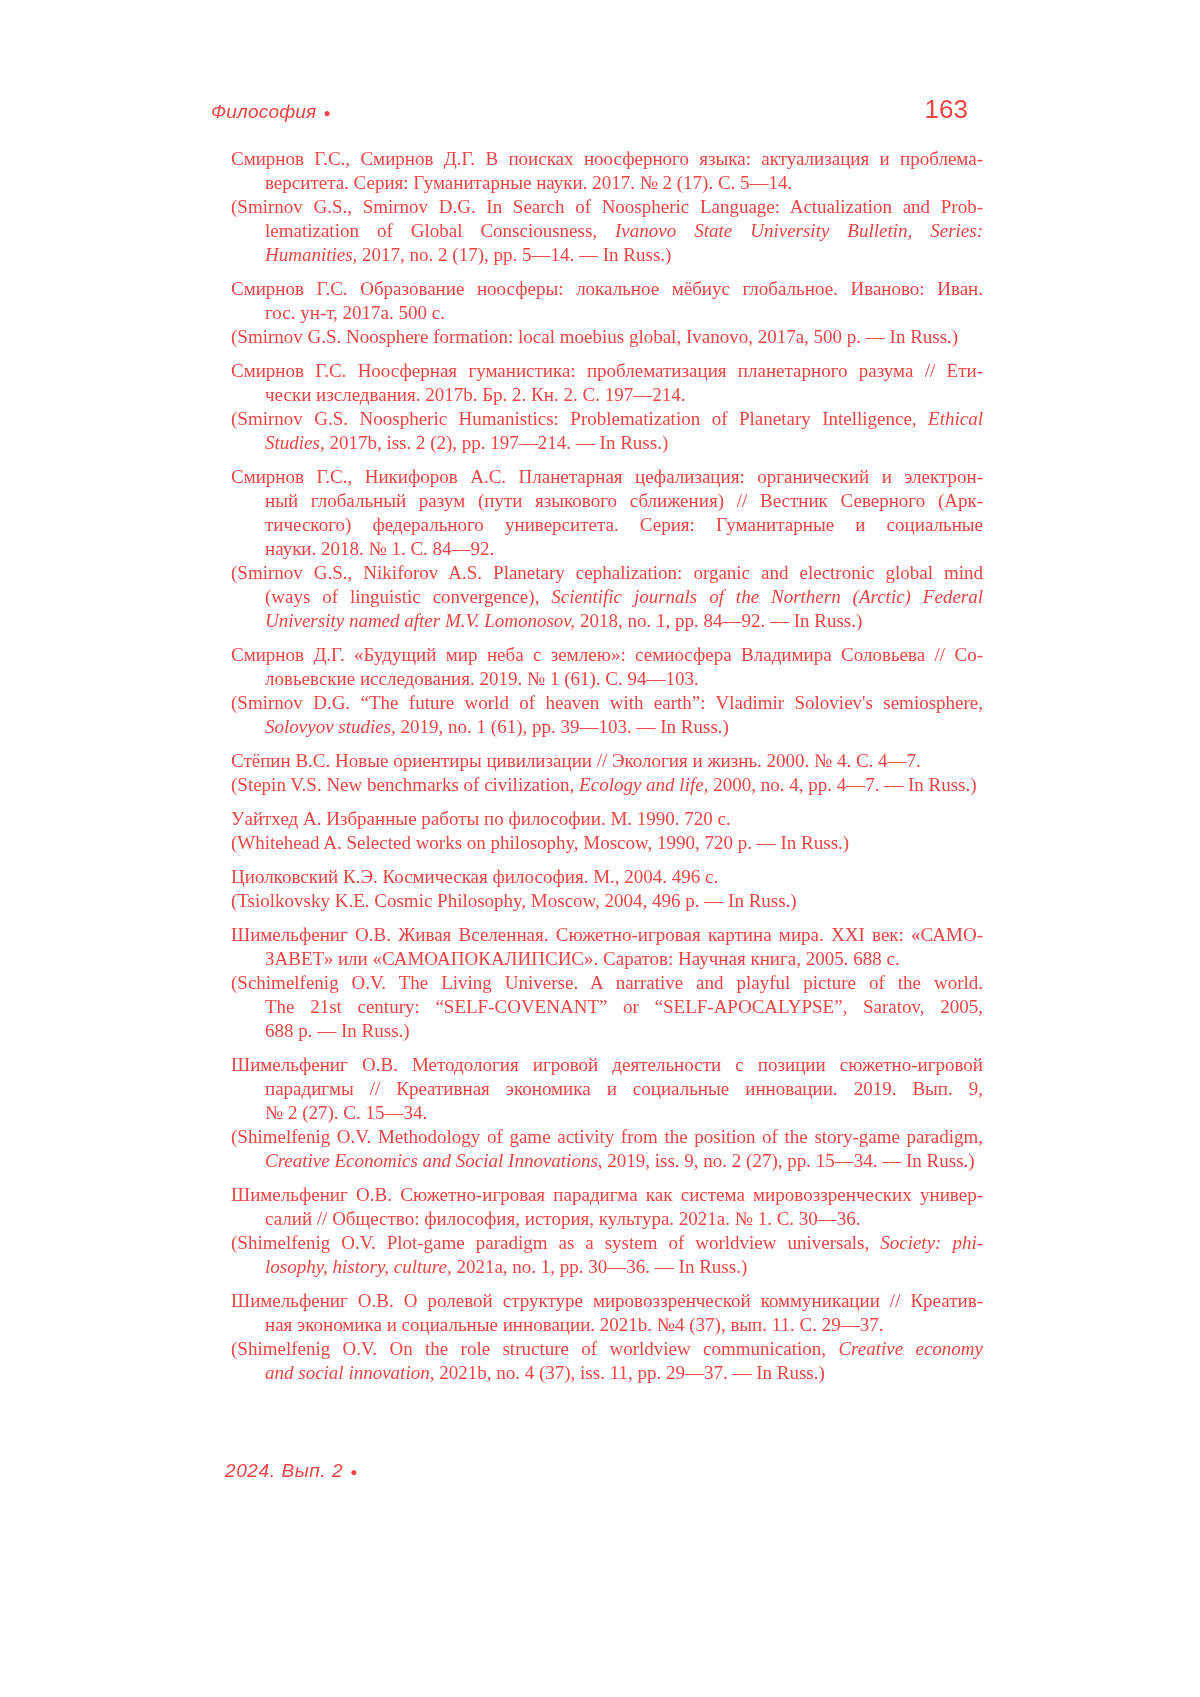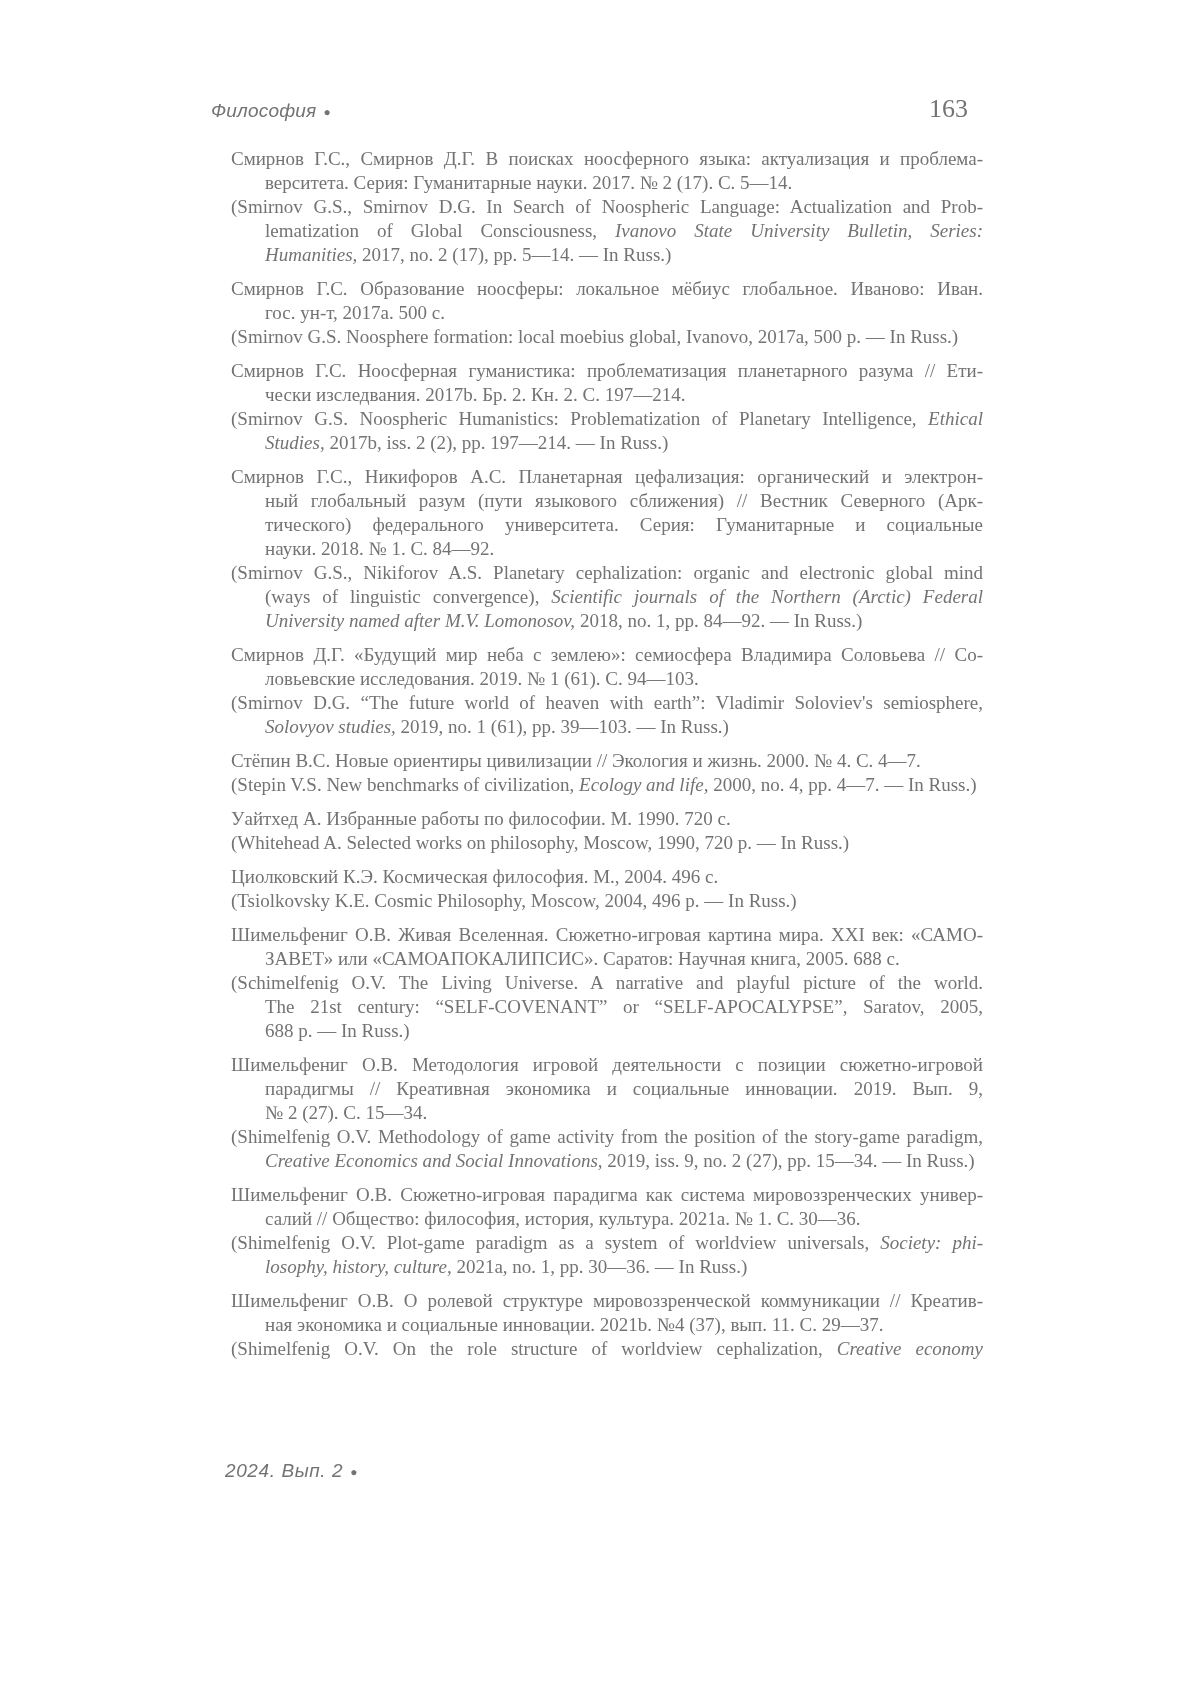--- a/index.html
+++ b/index.html
@@ -1,21 +1,21 @@
 <!DOCTYPE html>
 <html lang="ru"><head>
 <meta charset="utf-8">
 <style>
   html, body { margin: 0; padding: 0; background: #e8e8e8; }
   .page {
     position: relative;
     width: 1200px;
     height: 1697px;
     background: #ffffff;
-    color: #737373;
+    color: #ef4444;
     overflow: hidden;
     font-family: "Liberation Serif", "DejaVu Serif", serif;
   }
   .page-header {
     position: absolute;
     top: 94px;
     left: 211px;
     right: 232px;
     display: flex;
     justify-content: space-between;
@@ -28,21 +28,21 @@
     letter-spacing: 0.2px;
   }
   .bullet {
     font-size: 12px;
     font-style: normal;
     display: inline-block;
     margin-left: 7px;
     vertical-align: 1px;
   }
   .page-number {
-    font-family: Liberation Serif, serif;
+    font-family: Liberation Sans, sans-serif;
     font-size: 26px;
     font-weight: 400;
   }
   .references {
     position: absolute;
     top: 147px;
     left: 211px;
     width: 752px;
     font-size: 19px;
     line-height: 24px;
@@ -187,21 +187,22 @@
           <div class="ref-line"><span>(Shimelfenig O.V. Plot-game paradigm as a system of worldview universals, </span><em>Society: phi-</em></div>
           <div class="ref-line cont last"><em>losophy, history, culture,</em><span> 2021a, no. 1, pp. 30—36. — In Russ.)</span></div>
         </div>
       </div>
       <div class="ref-entry">
         <div class="ref-paragraph">
           <div class="ref-line"><span>Шимельфениг О.В. О ролевой структуре мировоззренческой коммуникации // Креатив-</span></div>
           <div class="ref-line cont last"><span>ная экономика и социальные инновации. 2021b. №4 (37), вып. 11. С. 29—37.</span></div>
         </div>
         <div class="ref-paragraph">
-          <div class="ref-line"><span>(Shimelfenig O.V. On the role structure of worldview cephalization, </span><em>Creative economy</em></div>
+          <div class="ref-line"><span>(Shimelfenig O.V. On the role structure of worldview communication, </span><em>Creative economy</em></div>
+          <div class="ref-line cont last"><em>and social innovation,</em><span> 2021b, no. 4 (37), iss. 11, pp. 29—37. — In Russ.)</span></div>
         </div>
       </div>
     </div>
 
   <div class="page-footer">
     <span>2024. Вып. 2</span><span class="bullet">●</span>
   </div>
 
 </div>
 

